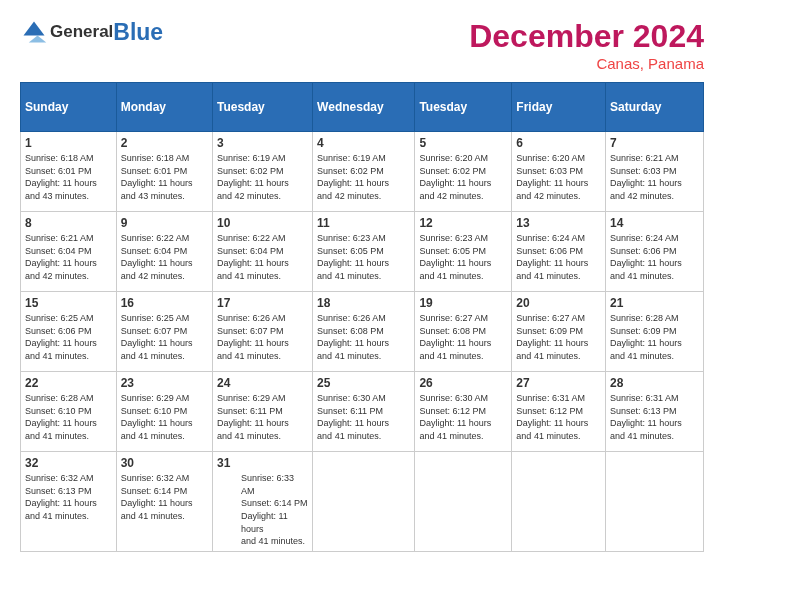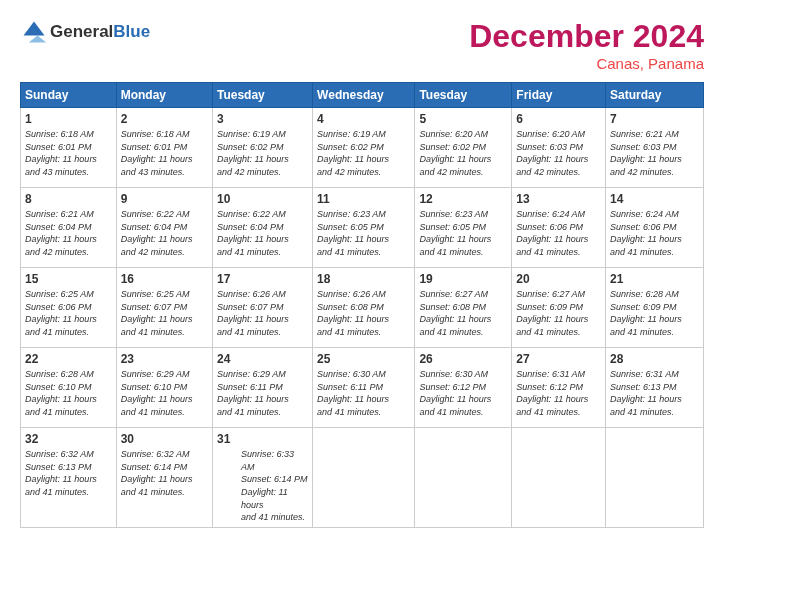--- a/index.html
+++ b/index.html
@@ -40,21 +40,21 @@
       color: #ef4444;
     }
     .calendar {
       width: 100%;
       border-collapse: collapse;
       font-size: 10px;
     }
     .calendar thead tr th {
       background-color: #2a6db5;
       color: #fff;
-      padding: 5px 4px;
+      padding: 17px 4px;
       text-align: left;
       font-size: 12px;
       font-weight: bold;
       border: 1px solid #1a5a9a;
     }
     .calendar tbody tr td {
       border: 1px solid #ccc;
       vertical-align: top;
       padding: 3px 4px;
       width: 113px;
@@ -70,41 +70,40 @@
     .day-number {
       font-size: 12px;
       font-weight: bold;
       display: block;
       margin-bottom: 1px;
     }
     .day-info {
       font-size: 9px;
       line-height: 1.4;
       color: #333;
-      font-style: italic;
     }
     .empty-cell {
       background: #f9f9f9;
     }
     .logo-wrapper {
       display: flex;
       flex-direction: column;
       align-items: flex-start;
     }
     .logo-name {
       display: flex;
       align-items: center;
     }
     .logo-name .general {
       font-size: 17px;
       font-weight: bold;
       color: #333;
     }
     .logo-name .blue {
-      font-size: 17px;
+      font-size: 23px;
       font-weight: bold;
       color: #2a6db5;
     }
   </style>
 </head>
 <body>
 
 <div class="page">
   <div class="header">
     <div class="logo-wrapper">

